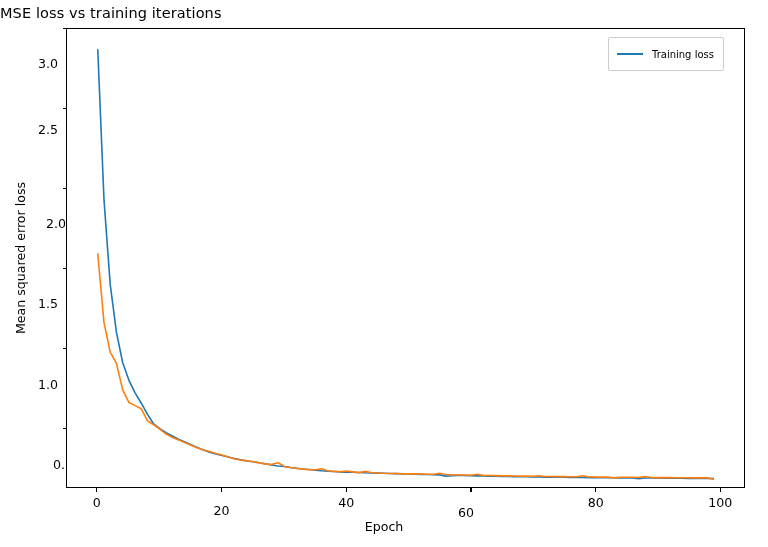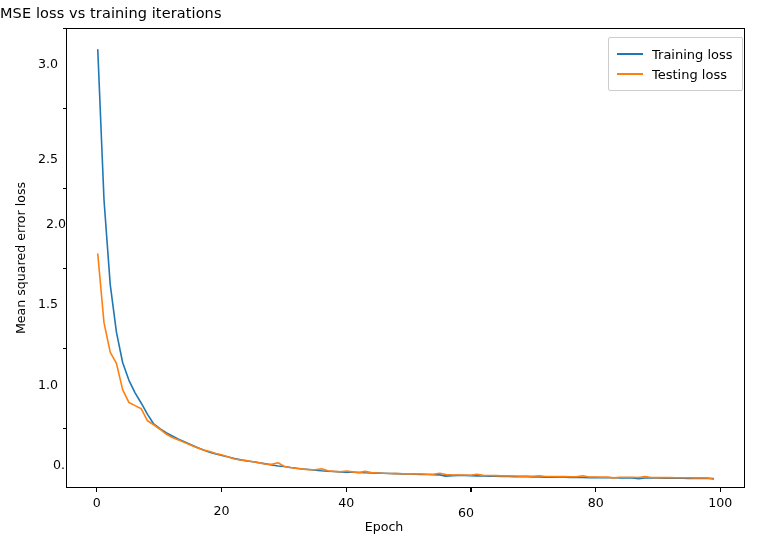--- a/index.html
+++ b/index.html
@@ -111,21 +111,21 @@
     align-items: center;
     height: 20px;
   }
   .legend-swatch {
     width: 26px;
     height: 2.1px;
     margin-right: 9px;
     flex: none;
   }
   .legend-text {
-    font-size: 13px;
+    font-size: 10px;
     color: #000000;
     white-space: nowrap;
   }
 </style>
 </head>
 <body>
 
 <div id="figure">
 
   <div id="chart-title">MSE loss vs training iterations</div>
@@ -136,21 +136,21 @@
   <div id="tick-layer">
       <div class="tick-mark ytick-mark" style="top: 428.197px;"></div>
       <div class="tick-label ytick-label" style="top: 428.697px; left: 33px; width: 40px;">0.5</div>
       <div class="tick-mark ytick-mark" style="top: 348.057px;"></div>
       <div class="tick-label ytick-label" style="top: 348.557px; left: 18px; width: 40px;">1.0</div>
       <div class="tick-mark ytick-mark" style="top: 267.918px;"></div>
       <div class="tick-label ytick-label" style="top: 268.418px; left: 18px; width: 40px;">1.5</div>
       <div class="tick-mark ytick-mark" style="top: 187.779px;"></div>
       <div class="tick-label ytick-label" style="top: 188.279px; left: 26px; width: 40px;">2.0</div>
       <div class="tick-mark ytick-mark" style="top: 107.639px;"></div>
-      <div class="tick-label ytick-label" style="top: 123px; left: 18px; width: 40px;">2.5</div>
+      <div class="tick-label ytick-label" style="top: 94px; left: 18px; width: 40px;">2.5</div>
       <div class="tick-mark ytick-mark" style="top: 27.5px;"></div>
       <div class="tick-label ytick-label" style="top: 28px; left: 18px; width: 40px;">3.0</div>
       <div class="tick-mark xtick-mark" style="left: 96.3636px;"></div>
       <div class="tick-label xtick-label" style="left: 96.8636px; top: 495px;">0</div>
       <div class="tick-mark xtick-mark" style="left: 221.065px;"></div>
       <div class="tick-label xtick-label" style="left: 221.565px; top: 503px;">20</div>
       <div class="tick-mark xtick-mark" style="left: 345.767px;"></div>
       <div class="tick-label xtick-label" style="left: 346.267px; top: 495px;">40</div>
       <div class="tick-mark xtick-mark" style="left: 470.468px;"></div>
       <div class="tick-label xtick-label" style="left: 466px; top: 495px; margin-top: 10px;">60</div>
@@ -167,19 +167,15 @@
           <polyline points="30.86,225.99 37.10,294.91 43.33,324.56 49.57,335.78 55.80,362.23 62.04,375.05 68.27,378.26 74.51,381.46 80.74,393.48 86.98,397.49 93.21,401.98 99.45,406.79 105.68,410.31 111.92,412.72 118.15,415.44 124.39,418.01 130.62,420.57 136.86,422.82 143.10,424.42 149.33,426.34 155.57,427.94 161.80,429.87 168.04,431.79 174.27,432.91 180.51,433.55 186.74,434.68 192.98,435.80 199.21,436.92 205.45,437.24 211.68,435.64 217.92,439.32 224.15,440.45 230.39,441.41 236.62,442.05 242.86,442.69 249.09,442.69 255.33,441.73 261.56,443.65 267.80,444.29 274.03,444.61 280.27,443.97 286.50,444.77 292.74,445.57 298.97,444.29 305.21,445.41 311.44,445.90 317.68,446.22 323.91,446.38 330.15,446.54 336.38,446.70 342.62,446.86 348.85,446.86 355.09,447.02 361.32,447.18 367.56,447.18 373.79,446.22 380.03,447.50 386.26,447.82 392.50,447.98 398.73,447.98 404.97,448.14 411.20,447.18 417.44,448.30 423.67,448.46 429.91,448.62 436.14,448.78 442.38,448.78 448.61,448.94 454.85,449.10 461.08,449.10 467.32,449.26 473.55,448.78 479.79,449.42 486.02,449.42 492.26,449.58 498.49,449.58 504.73,449.74 510.96,449.74 517.20,448.78 523.43,449.90 529.67,449.90 535.90,450.06 542.14,450.06 548.38,450.86 554.61,450.22 560.85,450.22 567.08,450.22 573.32,450.38 579.55,449.42 585.79,450.38 592.02,450.54 598.26,450.54 604.49,450.54 610.73,450.70 616.96,450.70 623.20,450.70 629.43,450.86 635.67,450.86 641.90,450.86 648.14,452.31" fill="none" stroke="#ff7f0e" stroke-width="1.6" stroke-linejoin="round" stroke-linecap="round"></polyline>
         </g>
     </svg>
   </div>
 
   <div id="legend">
       <div class="legend-row">
         <span class="legend-swatch" style="background: rgb(31, 119, 180);"></span>
         <span class="legend-text">Training loss</span>
       </div>
-      <div class="legend-row">
-        <span class="legend-swatch" style="background: rgb(255, 127, 14);"></span>
-        <span class="legend-text">Testing loss</span>
-      </div>
     </div>
 
 </div>
 
 </body></html>

